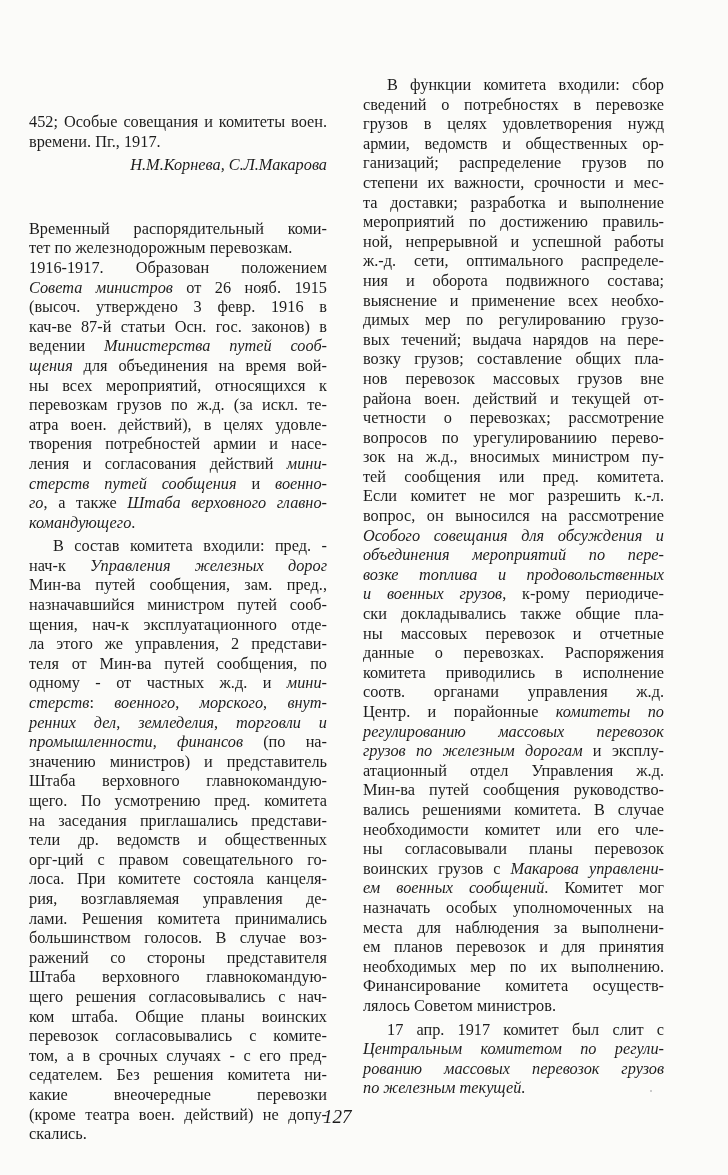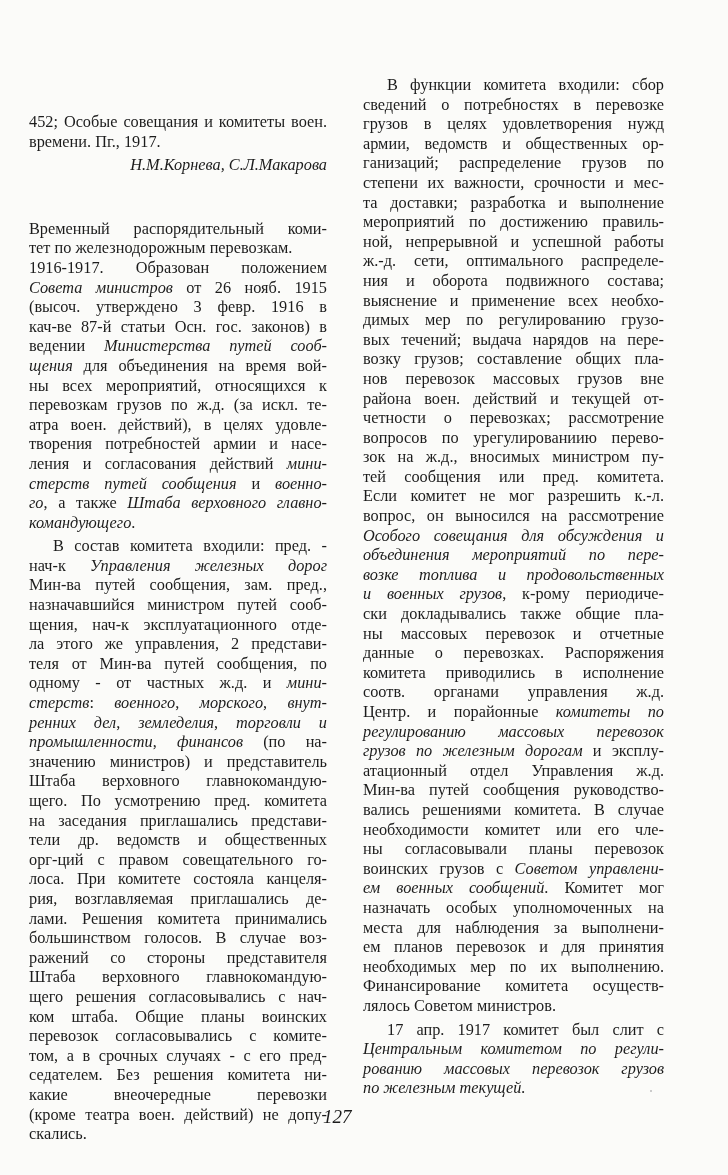--- a/index.html
+++ b/index.html
@@ -76,21 +76,21 @@
           <span class="line"><i>стерств</i><span>: </span><i>военного</i><span>, </span><i>морского</i><span>, </span><i>внут-</i></span>
           <span class="line"><i>ренних дел</i><span>, </span><i>земледелия</i><span>, </span><i>торговли и</i></span>
           <span class="line"><i>промышленности</i><span>, </span><i>финансов</i><span> (по на-</span></span>
           <span class="line"><span>значению министров) и представитель</span></span>
           <span class="line"><span>Штаба верховного главнокомандую-</span></span>
           <span class="line"><span>щего. По усмотрению пред. комитета</span></span>
           <span class="line"><span>на заседания приглашались представи-</span></span>
           <span class="line"><span>тели др. ведомств и общественных</span></span>
           <span class="line"><span>орг-ций с правом совещательного го-</span></span>
           <span class="line"><span>лоса. При комитете состояла канцеля-</span></span>
-          <span class="line"><span>рия, возглавляемая приглашались де-</span></span>
+          <span class="line"><span>рия, возглавляемая управления де-</span></span>
           <span class="line"><span>лами. Решения комитета принимались</span></span>
           <span class="line"><span>большинством голосов. В случае воз-</span></span>
           <span class="line"><span>ражений со стороны представителя</span></span>
           <span class="line"><span>Штаба верховного главнокомандую-</span></span>
           <span class="line"><span>щего решения согласовывались с нач-</span></span>
           <span class="line"><span>ком штаба. Общие планы воинских</span></span>
           <span class="line"><span>перевозок согласовывались с комите-</span></span>
           <span class="line"><span>том, а в срочных случаях - с его пред-</span></span>
           <span class="line"><span>седателем. Без решения комитета ни-</span></span>
           <span class="line"><span>какие внеочередные перевозки</span></span>
@@ -135,21 +135,21 @@
         <span class="line"><span>комитета приводились в исполнение</span></span>
         <span class="line"><span>соотв. органами управления ж.д.</span></span>
         <span class="line"><span>Центр. и порайонные </span><i>комитеты по</i></span>
         <span class="line"><i>регулированию массовых перевозок</i></span>
         <span class="line"><i>грузов по железным дорогам</i><span> и эксплу-</span></span>
         <span class="line"><span>атационный отдел Управления ж.д.</span></span>
         <span class="line"><span>Мин-ва путей сообщения руководство-</span></span>
         <span class="line"><span>вались решениями комитета. В случае</span></span>
         <span class="line"><span>необходимости комитет или его чле-</span></span>
         <span class="line"><span>ны согласовывали планы перевозок</span></span>
-        <span class="line"><span>воинских грузов с </span><i>Советом управлени-</i></span>
+        <span class="line"><span>воинских грузов с </span><i>Макарова управлени-</i></span>
         <span class="line"><i>ем военных сообщений</i><span>. Комитет мог</span></span>
         <span class="line"><span>назначать особых уполномоченных на</span></span>
         <span class="line"><span>места для наблюдения за выполнени-</span></span>
         <span class="line"><span>ем планов перевозок и для принятия</span></span>
         <span class="line"><span>необходимых мер по их выполнению.</span></span>
         <span class="line"><span>Финансирование комитета осуществ-</span></span>
         <span class="line last"><span>лялось Советом министров.</span></span>
       </div>
     <div class="gap-s" style="height:4px"></div>
     <div id="p4">

